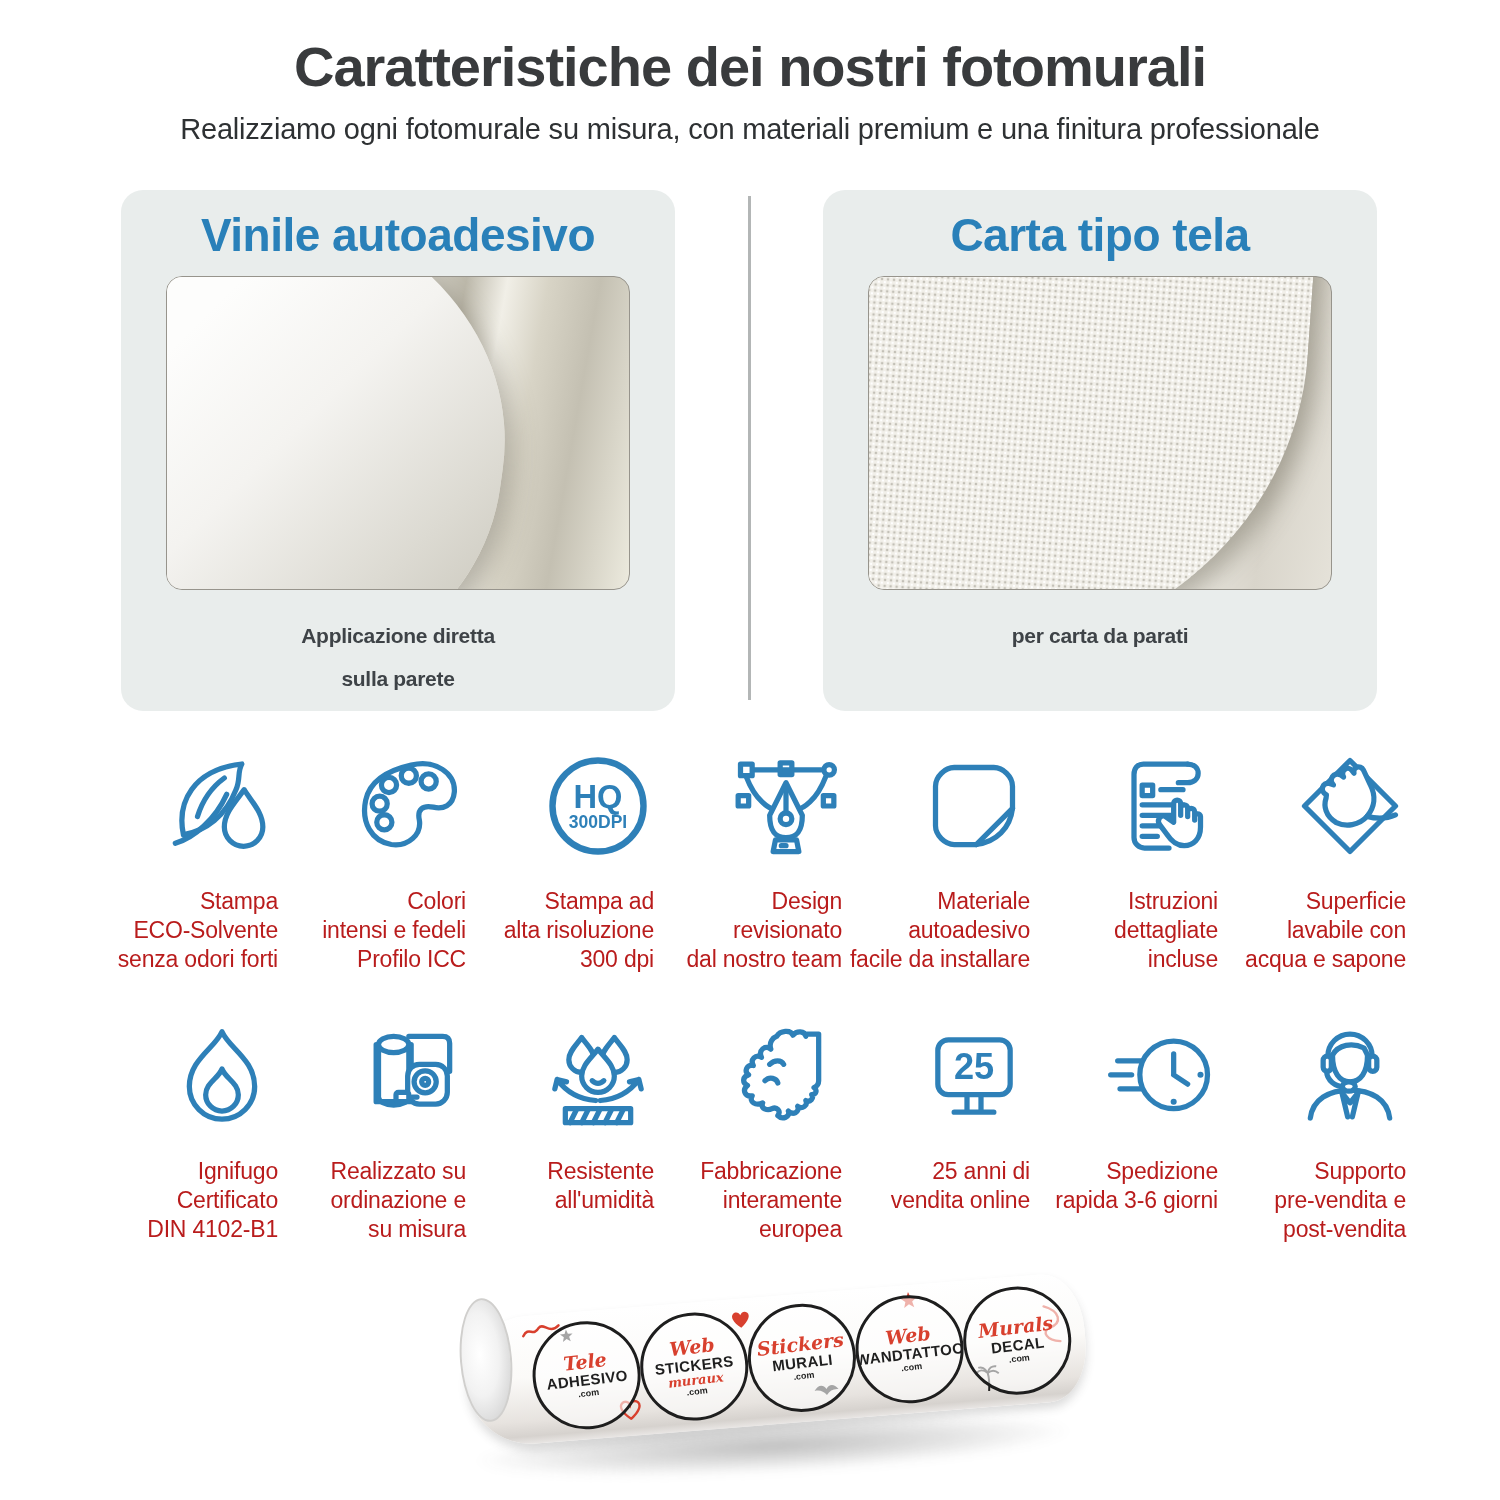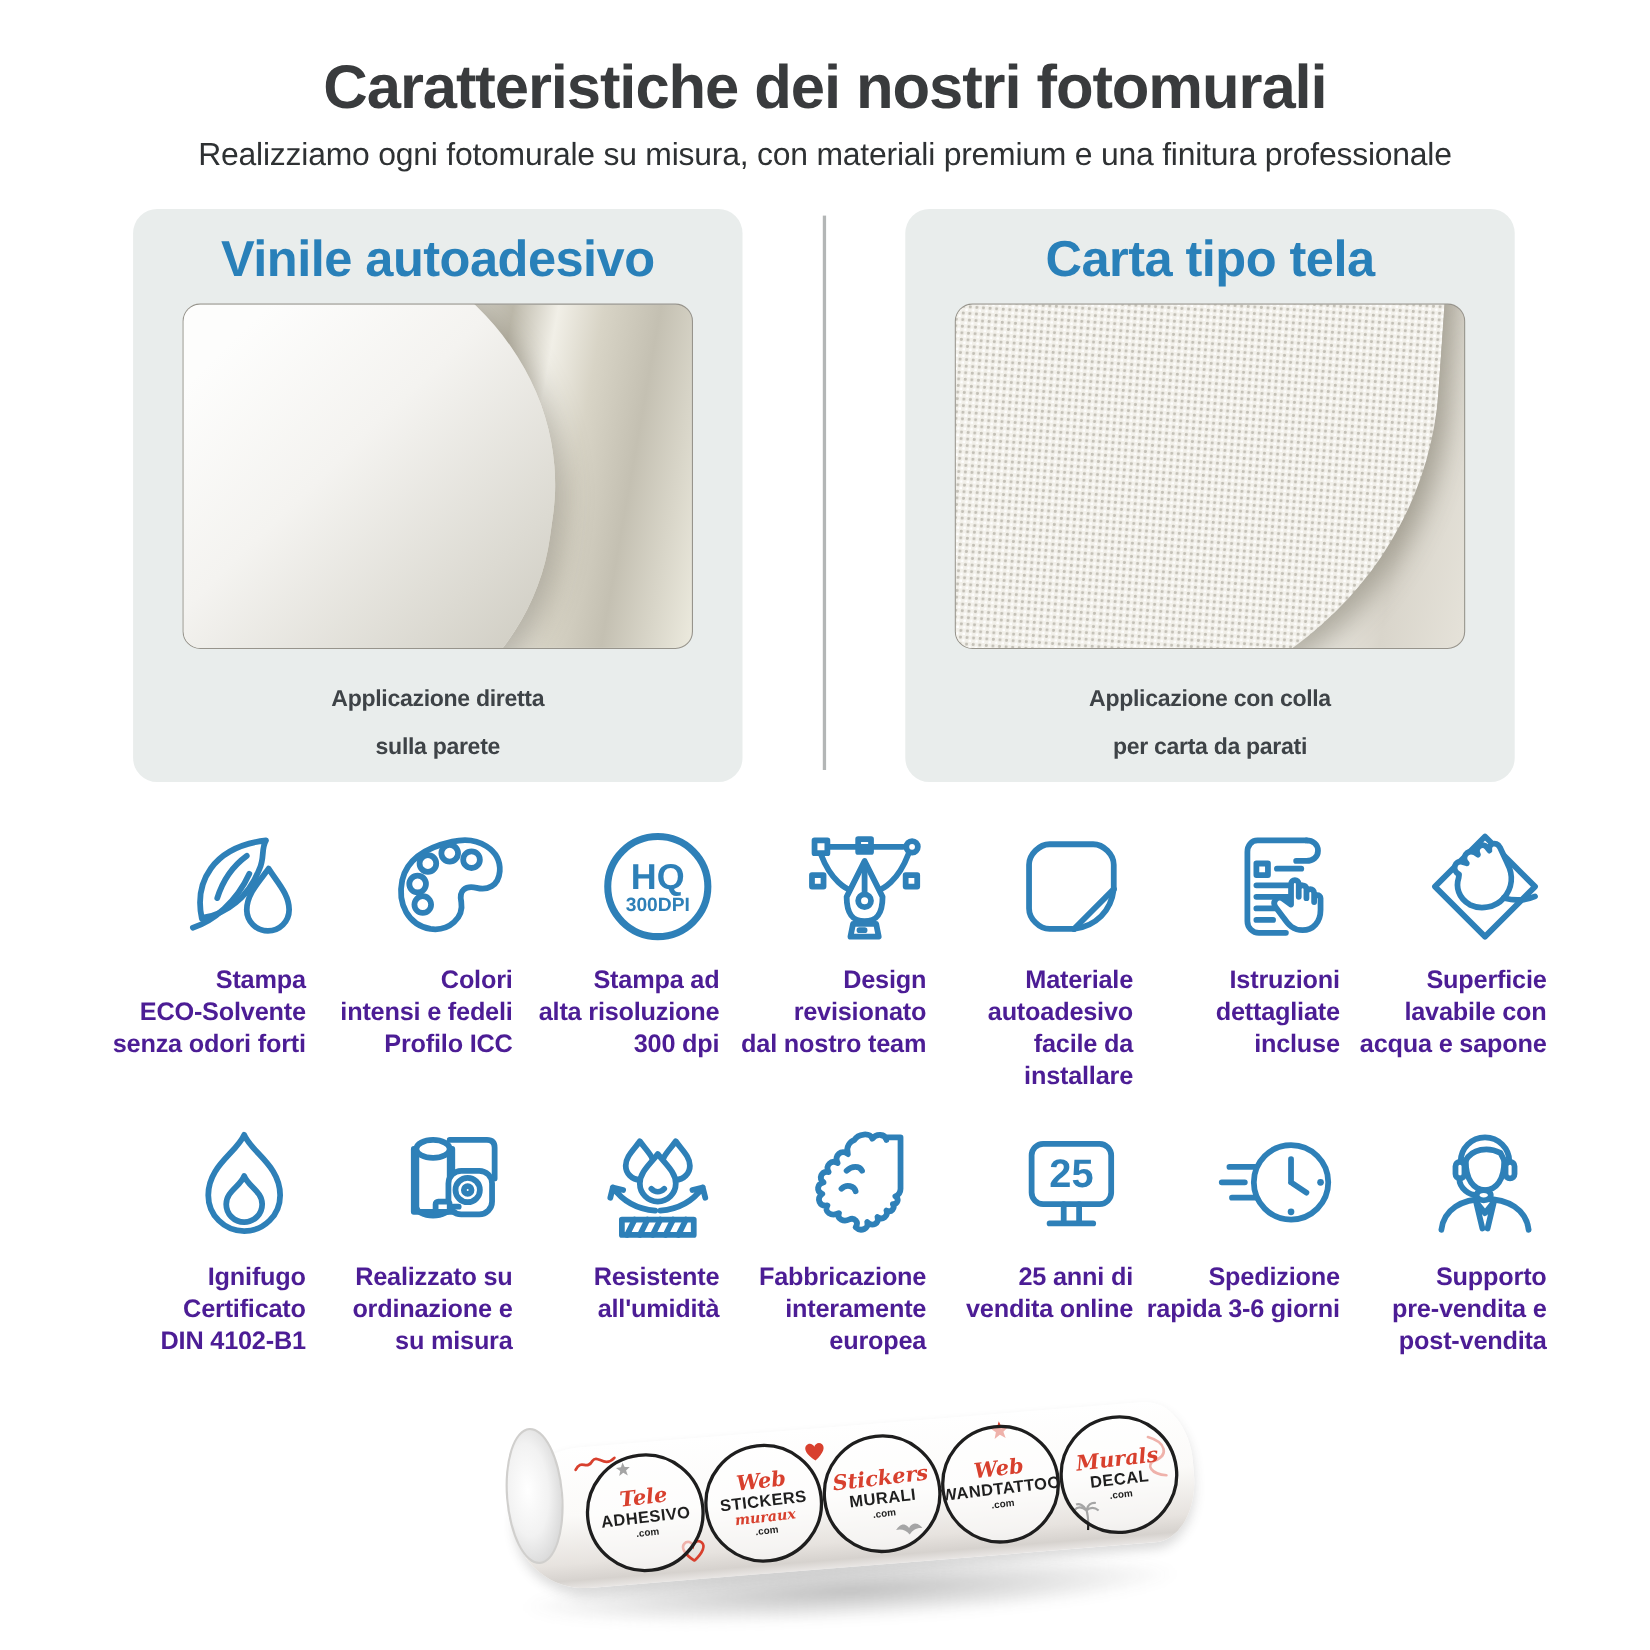--- a/index.html
+++ b/index.html
@@ -1,21 +1,21 @@
 <!DOCTYPE html>
 <html><head>
 <meta charset="utf-8">
 <style>
   html,body{margin:0;padding:0;background:#ffffff;}
   body{width:1500px;height:1500px;position:relative;overflow:hidden;
        font-family:"Liberation Sans",sans-serif;-webkit-font-smoothing:antialiased;}
 
   
   .hdr{position:absolute;left:0;top:34px;width:1500px;text-align:center;}
-  .title{font-size:56px;font-weight:bold;color:#393b3d;letter-spacing:-1px;margin:12px;}
+  .title{font-size:56px;font-weight:bold;color:#393b3d;letter-spacing:-1px;margin:0;}
   .subtitle{font-size:29px;color:#2e3133;margin-top:14px;letter-spacing:-0.2px;}
 
   
   .card{position:absolute;top:190px;width:554px;height:521px;background:#e9edec;
         border-radius:22px;text-align:center;box-sizing:border-box;padding-top:16px;}
   .card.left{left:121px;} .card.right{left:823px;}
   .card-title{font-size:46px;font-weight:bold;color:#2980b9;line-height:58px;letter-spacing:-0.5px;}
   .divider{position:absolute;left:748px;top:196px;width:3px;height:504px;background:#b3b6b6;}
 
   .photo{width:462px;height:312px;margin:12px auto 0;border-radius:16px;
@@ -42,21 +42,21 @@
   .row1{top:750px;} .row2{top:1020px;}
   .feat{width:188px;text-align:right;}
   .ficon{display:block;height:122px;color:#2e80b8;}
   .ficon svg{width:112px;height:112px;}
   .ficon path,.ficon rect,.ficon circle,.ficon ellipse,.ficon line,.ficon polyline
         {fill:none;stroke:currentColor;stroke-width:4.5;stroke-linecap:round;stroke-linejoin:round;}
   .ficon .fw{fill:#ffffff;}
   .ficon .nd{fill:currentColor;stroke:none;}
   .svgtxt{fill:currentColor;stroke:none !important;font-family:"Liberation Sans",sans-serif;
           font-weight:bold;text-anchor:middle;}
-  .flabel{margin-top:4px;font-size:23px;font-weight:bold;color:#4c1d95;line-height:29px;letter-spacing:-0.2px;}
+  .flabel{margin-top:15px;font-size:23px;font-weight:normal;color:#b91c1c;line-height:29px;letter-spacing:-0.2px;}
   .flabel span{display:block;}
 
   
   .tube-wrap{position:absolute;left:448px;top:1262px;width:660px;height:230px;}
   .tube-shadow{position:absolute;left:30px;top:158px;width:590px;height:52px;
         background:radial-gradient(ellipse at center,rgba(40,40,40,.30) 0%,rgba(40,40,40,.12) 45%,transparent 72%);
         filter:blur(5px);transform:rotate(-3deg);}
   .tube-body{position:absolute;left:18px;top:34px;width:620px;height:128px;
         transform:rotate(-4.6deg);border-radius:64px 40px 40px 64px/64px 58px 58px 64px;
         background:linear-gradient(to bottom,#ffffff 0%,#fbfaf8 48%,#e7e3df 82%,#d6d2ce 94%,#e9e6e4 100%);
@@ -94,21 +94,20 @@
     <span style="display:block">sulla parete</span>
   </div>
 </div>
 
 <div class="divider"></div>
 
 <div class="card right">
   <div class="card-title">Carta tipo tela</div>
   <div class="photo photo-canvas"></div>
   <div class="caption">
-    <span style="display:block">Applicazione con colla</span>
     <span style="display:block">per carta da parati</span>
   </div>
 </div>
 
 <div class="feat-row row1">
 
   <div class="feat">
     <span class="ficon">
       <svg viewBox="0 0 96 96">
         <path d="M15 73 C9 45 23 17 65 12 C61 19 64 25 60 34 C51 57 34 69 17 72"></path>

